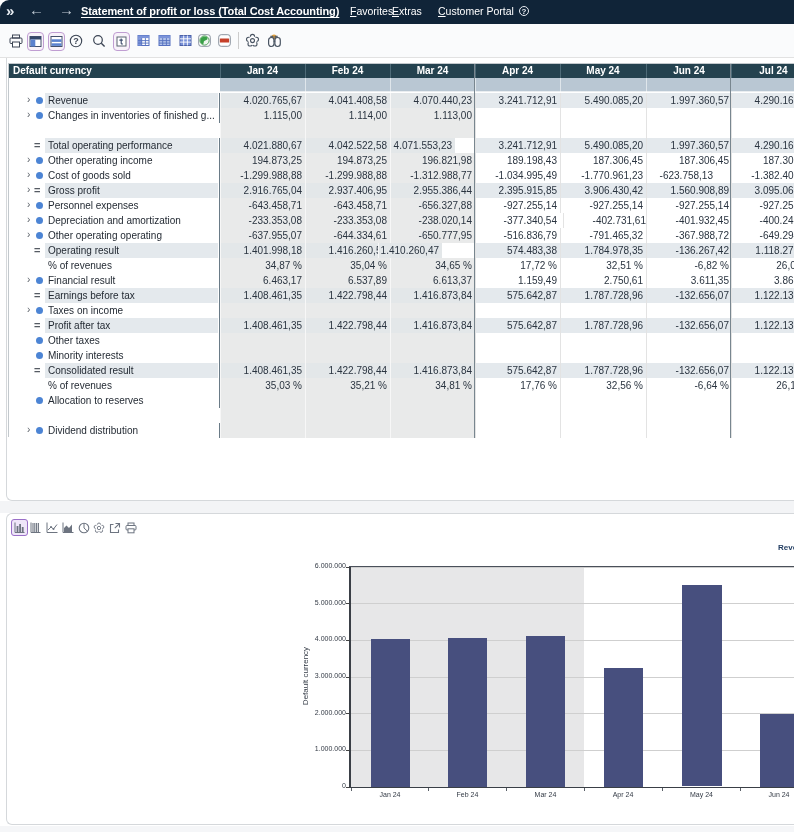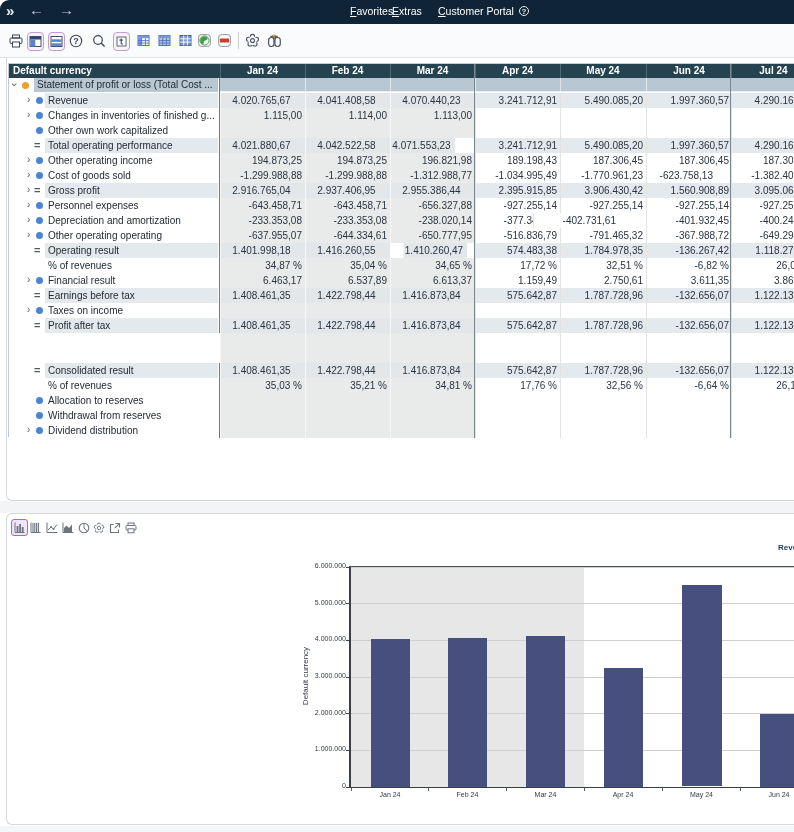--- a/index.html
+++ b/index.html
@@ -39,21 +39,21 @@
 .rootdata { position:absolute; left:211px; width:599px; top:0; height:14px; background:#b9c7d3;
   border-bottom:1px solid #e9edf0; margin-top:0; }
 .chv { position:absolute; top:0; height:15px; line-height:14px; color:#5a6068; font-size:10px; }
 .dot { position:absolute; top:4px; width:7px; height:7px; border-radius:50%; }
 .eq { position:absolute; left:25px; top:0; height:15px; line-height:14px; color:#555b63;
   font-size:11px; font-weight:700; }
 .cell { position:absolute; top:0; height:15px; line-height:15px; text-align:right;
   padding-right:3px; color:#2a3440; border-left:1px solid #e3e3e3; background:#fff; }
 .cell.g { background:#e9eaea; border-left:1px solid #f7f7f7; }
 .cell.t { background:#e4e9ed; }
-.cell.g.t { background:#e3e7e9;text-align:center; }
+.cell.g.t { background:#e3e7e9; }
 
 .vln { position:absolute; width:1px; background:#78868f; }
 
 #gap { position:absolute; left:0; top:501px; width:794px; height:12px; background:#f3f4f6; }
 #card2 { position:absolute; left:6px; top:513px; width:798px; height:312px;
   border:1px solid #d5d8db; border-right:0; border-radius:6px 0 0 6px; background:#fff; }
 #pagebot { position:absolute; left:0; top:826px; width:794px; height:6px; background:#f5f6f8; }
 .bbox { position:absolute; top:519px; width:17px; height:17px; border:1.5px solid #9a6fc8; border-radius:3px;
   background:#efe6f9; display:flex; align-items:center; justify-content:center; }
 .bplain { position:absolute; top:522px; display:flex; }
@@ -69,20 +69,21 @@
 .xlab { position:absolute; top:791px; width:50px; text-align:center; font-size:7px; color:#333a45; }
 #ytitle { position:absolute; left:305px; top:676px; font-size:8px; color:#333a45;
   transform:translate(-50%,-50%) rotate(-90deg); white-space:nowrap; }
 </style></head>
 <body>
 <div id="corner"></div>
 <div id="topbar">
   <span class="nav" style="left:6px;top:2px;font-size:15px;font-weight:700;color:#e8edf2">»</span>
   <span class="nav" style="left:29px;top:1px;font-size:15px;color:#c2ccd6">←</span>
   <span class="nav" style="left:59px;top:1px;font-size:15px;color:#c2ccd6">→</span>
+  <span id="title">Statement of profit or loss (Total Cost Accounting)</span>
   <span class="menu" style="left:350px"><u>F</u>avorites</span>
   <span class="menu" style="left:392px"><u>E</u>xtras</span>
   <span class="menu" style="left:438px"><u>C</u>ustomer Portal</span>
   <span style="position:absolute;left:519px;top:6px;width:10px;height:10px;border:1px solid #e8ecf2;border-radius:50%;color:#e8ecf2;font-size:8px;font-weight:700;text-align:center;line-height:10px">?</span>
 </div>
 <div id="toolbar">
     <span class="iplain" style="left:9px;top:10px">
       <svg width="14" height="14" viewBox="0 0 14 14">
         <rect x="3.5" y="1" width="7" height="3" fill="none" stroke="#3c4554"></rect>
         <rect x="1" y="4" width="12" height="5.5" rx="1" fill="none" stroke="#3c4554"></rect>
@@ -183,25 +184,20 @@
       <div class="hc" style="left:0px;width:210px;text-align:left;padding-left:4px">Default currency</div>
       <div class="hc" style="left:211px;width:84px">Jan 24</div>
       <div class="hc" style="left:296px;width:84px">Feb 24</div>
       <div class="hc" style="left:381px;width:84px">Mar 24</div>
       <div class="hc" style="left:466px;width:84px">Apr 24</div>
       <div class="hc" style="left:551px;width:85px">May 24</div>
       <div class="hc" style="left:637px;width:85px">Jun 24</div>
       <div class="hc" style="left:722px;width:84px">Jul 24</div>
     </div>
     <div class="row" style="top:14px">
-      <div class="lab">
-        <span class="chv" style="left:4px;top:-1px;font-size:11px;transform:rotate(90deg);transform-origin:center">›</span>
-        <span class="dot" style="left:13px;background:#efa02c"></span>
-        <span class="rootband">Statement of profit or loss (Total Cost ...</span>
-      </div>
       <div class="rootdata">
         <i style="position:absolute;left:85px;top:0;width:1px;height:14px;background:rgba(255,255,255,0.55)"></i>
         <i style="position:absolute;left:170px;top:0;width:1px;height:14px;background:rgba(255,255,255,0.55)"></i>
         <i style="position:absolute;left:255px;top:0;width:1px;height:14px;background:rgba(255,255,255,0.55)"></i>
         <i style="position:absolute;left:340px;top:0;width:1px;height:14px;background:rgba(255,255,255,0.55)"></i>
         <i style="position:absolute;left:426px;top:0;width:1px;height:14px;background:rgba(255,255,255,0.55)"></i>
       </div>
     </div>
     <div class="row" style="top:29px">
       <div class="lab">
@@ -225,24 +221,20 @@
       </div>
       <div class="cell g" style="left:211px;width:85px">1.115,00</div>
       <div class="cell g" style="left:296px;width:85px">1.114,00</div>
       <div class="cell g" style="left:381px;width:85px">1.113,00</div>
       <div class="cell" style="left:466px;width:85px"></div>
       <div class="cell" style="left:551px;width:86px"></div>
       <div class="cell" style="left:637px;width:86px"></div>
       <div class="cell" style="left:722px;width:85px"></div>
     </div>
     <div class="row" style="top:59px">
-      <div class="lab">
-        <span class="dot" style="left:27px;background:#4c84d4"></span>
-        <span class="labtxt">Other own work capitalized</span>
-      </div>
       <div class="cell g" style="left:211px;width:85px"></div>
       <div class="cell g" style="left:296px;width:85px"></div>
       <div class="cell g" style="left:381px;width:85px"></div>
       <div class="cell" style="left:466px;width:85px"></div>
       <div class="cell" style="left:551px;width:86px"></div>
       <div class="cell" style="left:637px;width:86px"></div>
       <div class="cell" style="left:722px;width:85px"></div>
     </div>
     <div class="row" style="top:74px">
       <div class="lab">
@@ -316,21 +308,21 @@
     <div class="row" style="top:149px">
       <div class="lab">
         <span class="chv" style="left:18px">›</span>
         <span class="dot" style="left:27px;background:#4c84d4"></span>
         <span class="labtxt">Depreciation and amortization</span>
       </div>
       <div class="cell g" style="left:211px;width:85px">-233.353,08</div>
       <div class="cell g" style="left:296px;width:85px">-233.353,08</div>
       <div class="cell g" style="left:381px;width:85px">-238.020,14</div>
       <div class="cell" style="left:466px;width:85px">-377.340,54</div>
-      <div class="cell" style="left:524px;width:86px">-402.731,61</div>
+      <div class="cell" style="left:554px;width:86px">-402.731,61</div>
       <div class="cell" style="left:637px;width:86px">-401.932,45</div>
       <div class="cell" style="left:722px;width:85px">-400.241,32</div>
     </div>
     <div class="row" style="top:164px">
       <div class="lab">
         <span class="chv" style="left:18px">›</span>
         <span class="dot" style="left:27px;background:#4c84d4"></span>
         <span class="labtxt">Other operating operating</span>
       </div>
       <div class="cell g" style="left:211px;width:85px">-637.955,07</div>
@@ -341,21 +333,21 @@
       <div class="cell" style="left:637px;width:86px">-367.988,72</div>
       <div class="cell" style="left:722px;width:85px">-649.294,53</div>
     </div>
     <div class="row" style="top:179px">
       <div class="lab">
         <span class="eq">=</span>
         <span class="labtxt tintbg">Operating result</span>
       </div>
       <div class="cell g t" style="left:211px;width:85px">1.401.998,18</div>
       <div class="cell g t" style="left:296px;width:85px">1.416.260,55</div>
-      <div class="cell g t" style="left:394px;width:64px">1.410.260,47</div>
+      <div class="cell g t" style="left:369px;width:64px">1.410.260,47</div>
       <div class="cell t" style="left:466px;width:85px">574.483,38</div>
       <div class="cell t" style="left:551px;width:86px">1.784.978,35</div>
       <div class="cell t" style="left:637px;width:86px">-136.267,42</div>
       <div class="cell t" style="left:722px;width:85px">1.118.276,87</div>
     </div>
     <div class="row" style="top:194px">
       <div class="lab">
         <span class="labtxt">% of revenues</span>
       </div>
       <div class="cell g" style="left:211px;width:85px">34,87 %</div>
@@ -414,29 +406,37 @@
       </div>
       <div class="cell g t" style="left:211px;width:85px">1.408.461,35</div>
       <div class="cell g t" style="left:296px;width:85px">1.422.798,44</div>
       <div class="cell g t" style="left:381px;width:85px">1.416.873,84</div>
       <div class="cell t" style="left:466px;width:85px">575.642,87</div>
       <div class="cell t" style="left:551px;width:86px">1.787.728,96</div>
       <div class="cell t" style="left:637px;width:86px">-132.656,07</div>
       <div class="cell t" style="left:722px;width:85px">1.122.137,99</div>
     </div>
     <div class="row" style="top:269px">
+      <div class="lab">
+        <span class="dot" style="left:27px;background:#4c84d4"></span>
+        <span class="labtxt">Other taxes</span>
+      </div>
       <div class="cell g" style="left:211px;width:85px"></div>
       <div class="cell g" style="left:296px;width:85px"></div>
       <div class="cell g" style="left:381px;width:85px"></div>
       <div class="cell" style="left:466px;width:85px"></div>
       <div class="cell" style="left:551px;width:86px"></div>
       <div class="cell" style="left:637px;width:86px"></div>
       <div class="cell" style="left:722px;width:85px"></div>
     </div>
     <div class="row" style="top:284px">
+      <div class="lab">
+        <span class="dot" style="left:27px;background:#4c84d4"></span>
+        <span class="labtxt">Minority interests</span>
+      </div>
       <div class="cell g" style="left:211px;width:85px"></div>
       <div class="cell g" style="left:296px;width:85px"></div>
       <div class="cell g" style="left:381px;width:85px"></div>
       <div class="cell" style="left:466px;width:85px"></div>
       <div class="cell" style="left:551px;width:86px"></div>
       <div class="cell" style="left:637px;width:86px"></div>
       <div class="cell" style="left:722px;width:85px"></div>
     </div>
     <div class="row" style="top:299px">
       <div class="lab">
@@ -470,24 +470,20 @@
       </div>
       <div class="cell g" style="left:211px;width:85px"></div>
       <div class="cell g" style="left:296px;width:85px"></div>
       <div class="cell g" style="left:381px;width:85px"></div>
       <div class="cell" style="left:466px;width:85px"></div>
       <div class="cell" style="left:551px;width:86px"></div>
       <div class="cell" style="left:637px;width:86px"></div>
       <div class="cell" style="left:722px;width:85px"></div>
     </div>
     <div class="row" style="top:344px">
-      <div class="lab">
-        <span class="dot" style="left:27px;background:#4c84d4"></span>
-        <span class="labtxt">Withdrawal from reserves</span>
-      </div>
       <div class="cell g" style="left:211px;width:85px"></div>
       <div class="cell g" style="left:296px;width:85px"></div>
       <div class="cell g" style="left:381px;width:85px"></div>
       <div class="cell" style="left:466px;width:85px"></div>
       <div class="cell" style="left:551px;width:86px"></div>
       <div class="cell" style="left:637px;width:86px"></div>
       <div class="cell" style="left:722px;width:85px"></div>
     </div>
     <div class="row" style="top:359px">
       <div class="lab">

